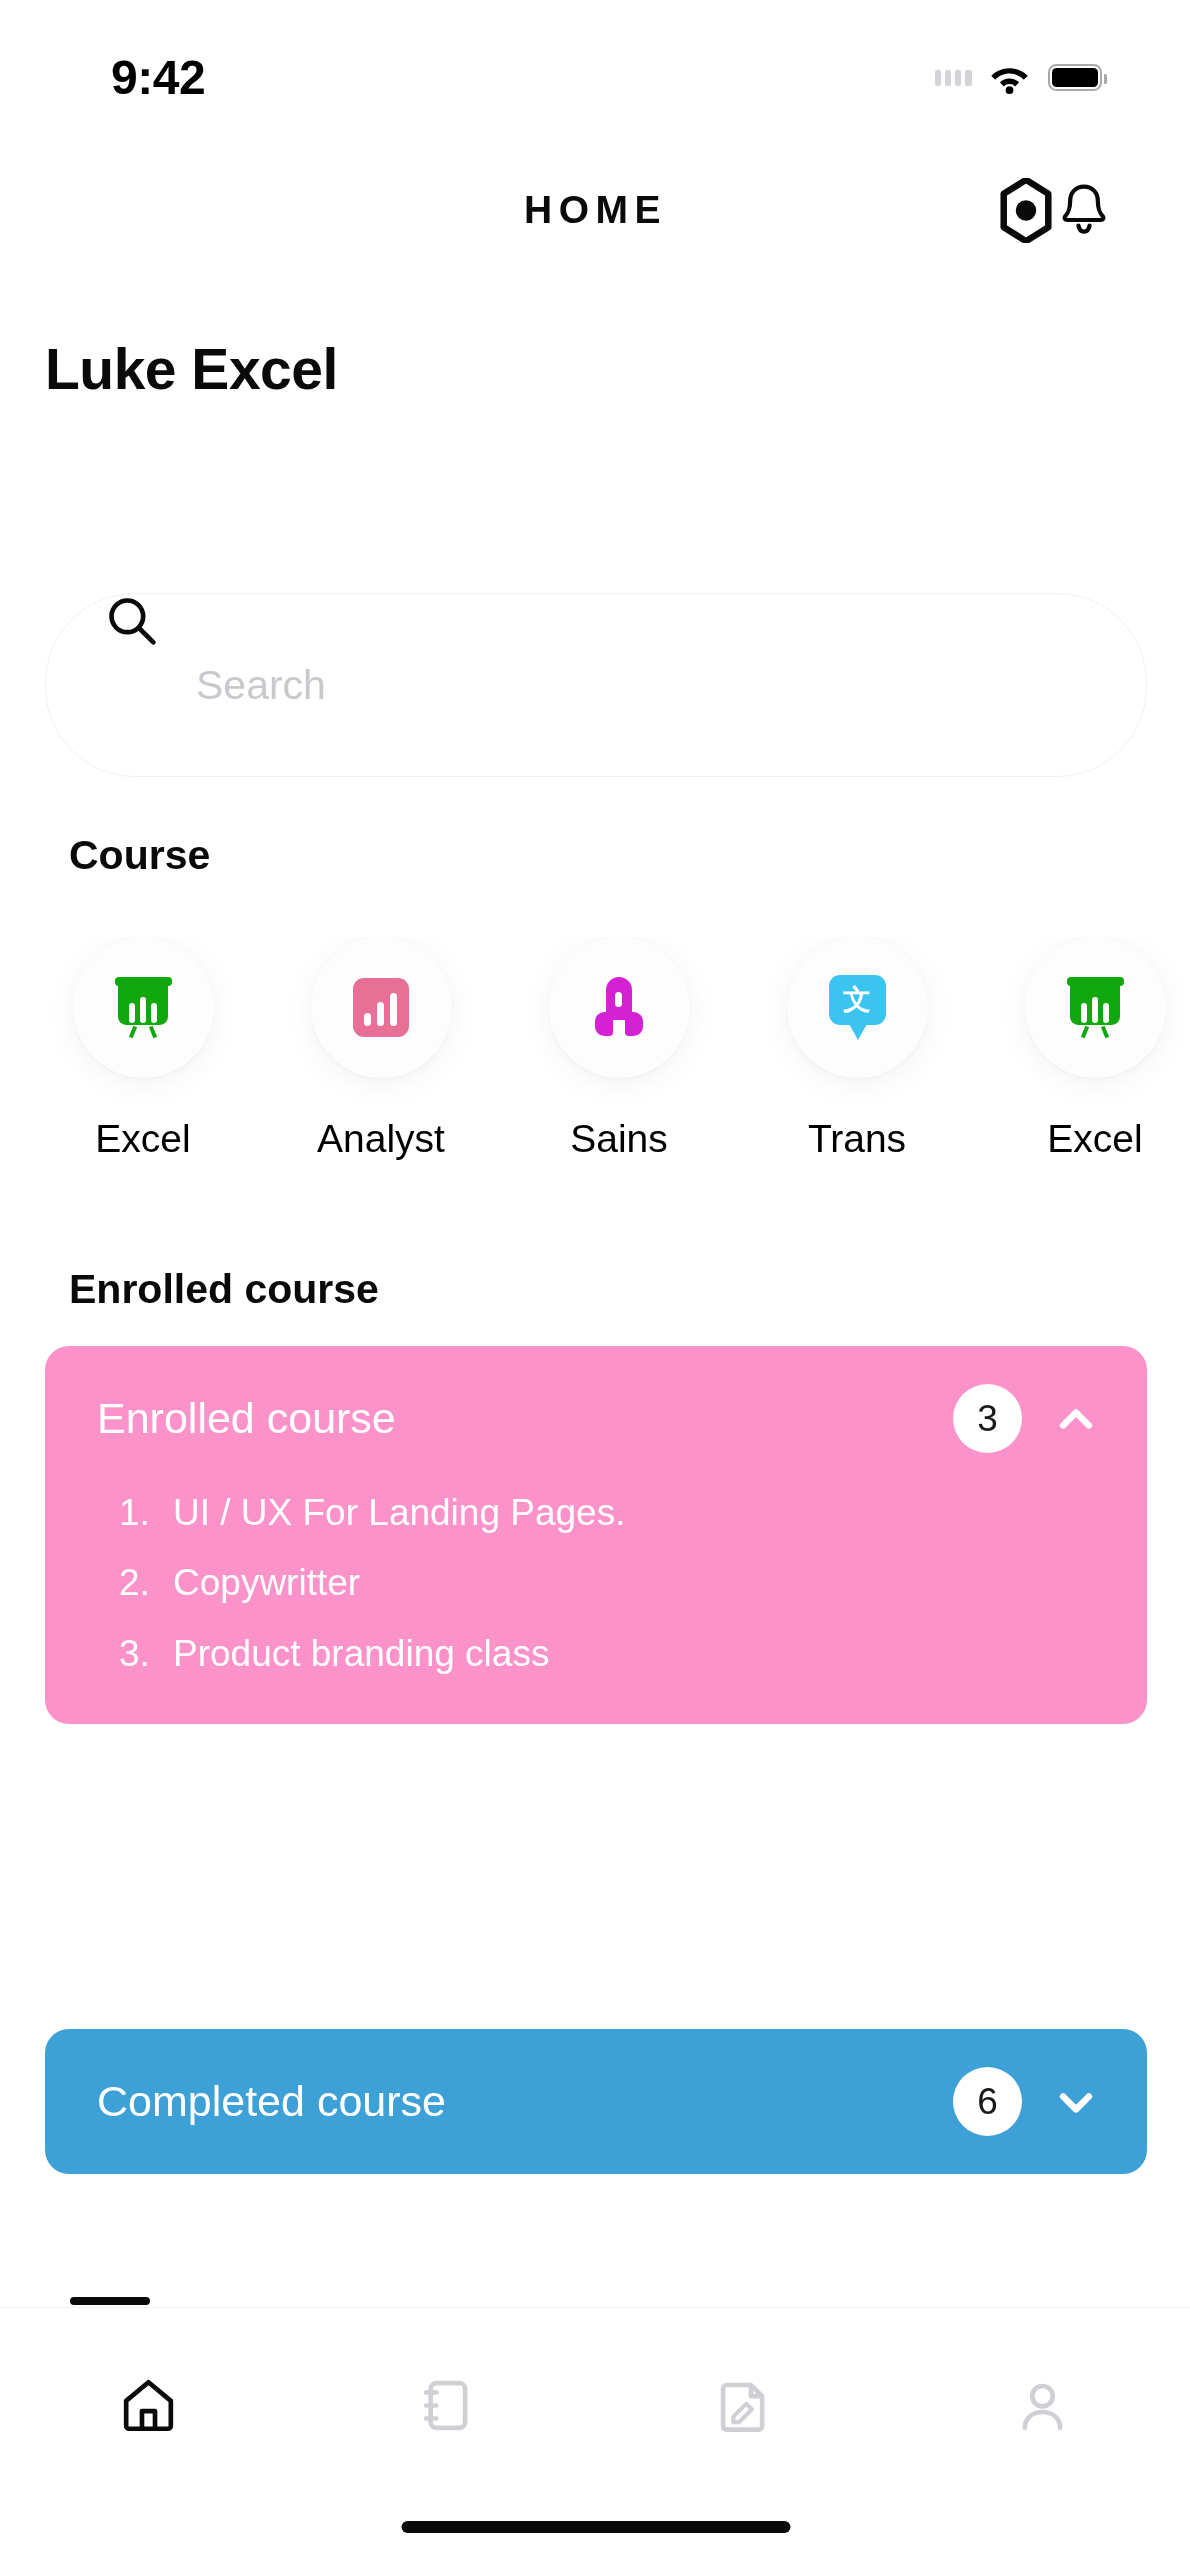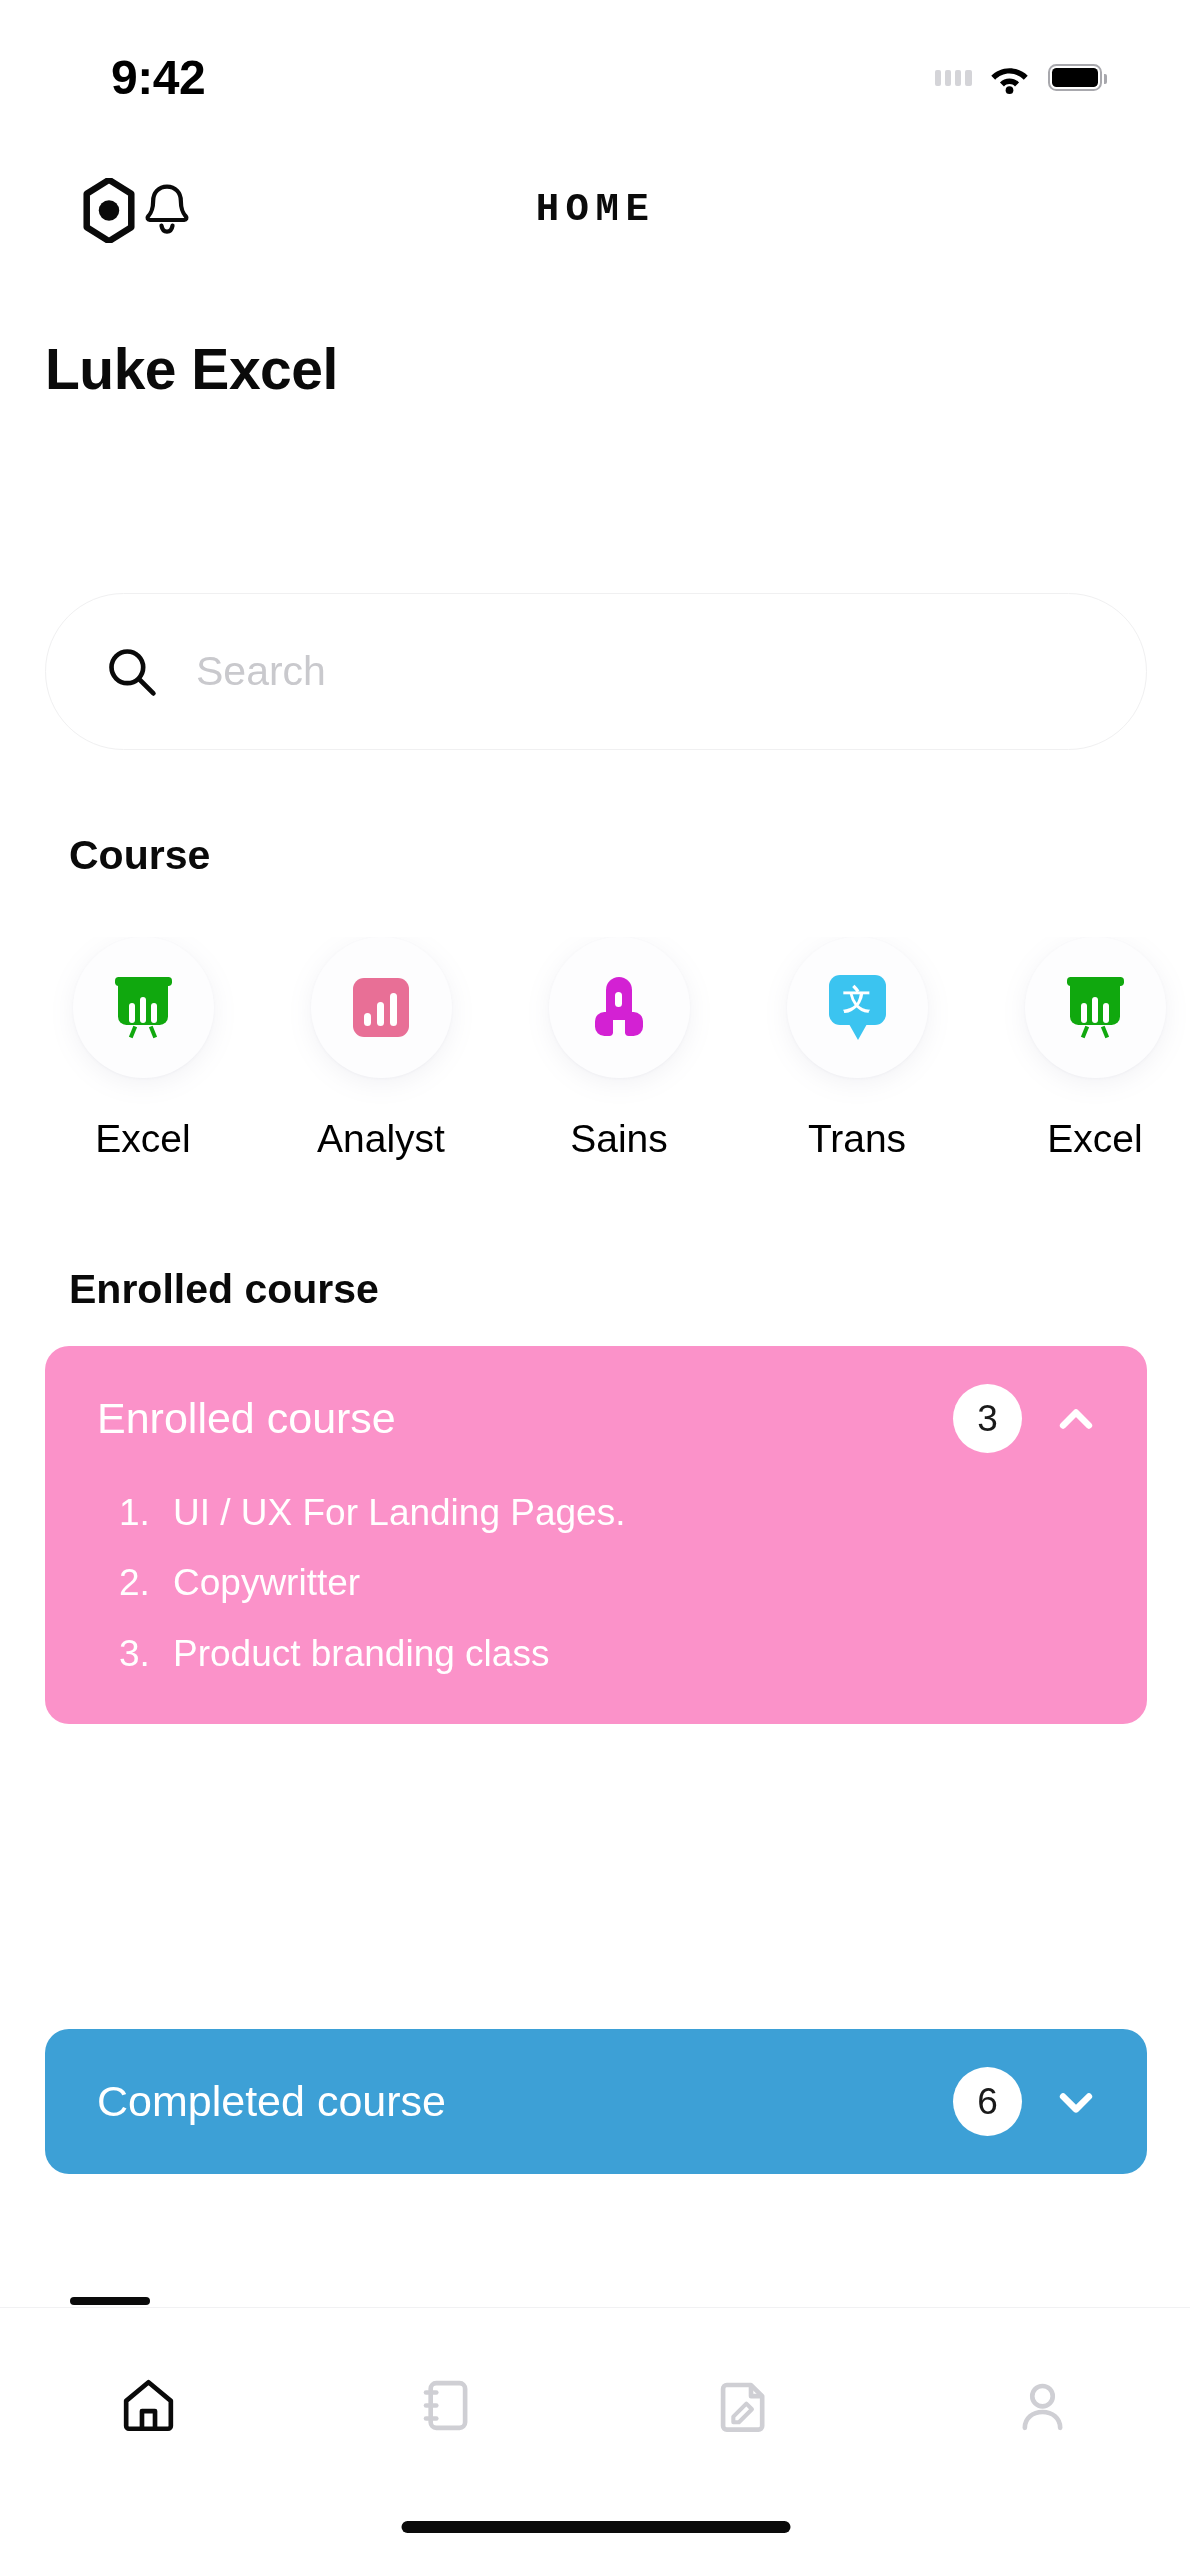--- a/index.html
+++ b/index.html
@@ -29,43 +29,42 @@
   }
   .sb-batt::after {
     content:""; position:absolute; right:-7.4px; top:8.3px;
     width:3.7px; height:10.2px; background:#a8a8ad; border-radius:0 1.9px 1.9px 0;
   }
   .sb-batt i { display:block; width:100%; height:100%; background:#000; border-radius:4.6px; }
 
   
   .appbar {
     position:absolute; top:159px; left:0; width:1191px; height:102px;
-    display:flex; align-items:center; justify-content:flex-start;
+    display:flex; align-items:center; justify-content:flex-end;
     padding:0 79px;
-    font-family:Liberation Mono, monospace;
   }
   .logo { width:59px; height:67px; display:flex; align-items:center; justify-content:center; }
   .appbar-title {
     font-size:39px; font-weight:700; letter-spacing:6.5px; color:#0b0b0b;
     position:absolute; left:0; right:0; text-align:center; pointer-events:none;
   }
   .bell { width:57px; height:63px; display:flex; align-items:center; justify-content:center; }
 
   
   .greet { position:absolute; top:323px; left:45px; }
   .greet-howdy { font-size:45px; color:#c9c9cd; font-weight:400; line-height:1.18; }
   .greet-name { font-size:57px; font-weight:700; color:#0a0a0a; margin-top:13px; letter-spacing:-0.5px; }
 
   
   .search {
     position:absolute; top:593px; left:45px;
-    width:1102px; height:157px;
+    width:1102px; height:184px;
     border:1.9px solid #f0f0f1; border-radius:90px;
     background:#fff;
-    display:flex; align-items:center; padding-left:59px; gap:37px;
+    display:flex; padding-left:59px; gap:37px;
   }
   .search-icon { width:54px; height:54px; flex:0 0 auto; }
   .search-input {
     border:none; outline:none; background:transparent;
     font-size:41px; color:#2a2a2a; font-family:inherit; flex:1;
     width:100%;
   }
   .search-input::placeholder { color:#c9c9cd; }
 
   

